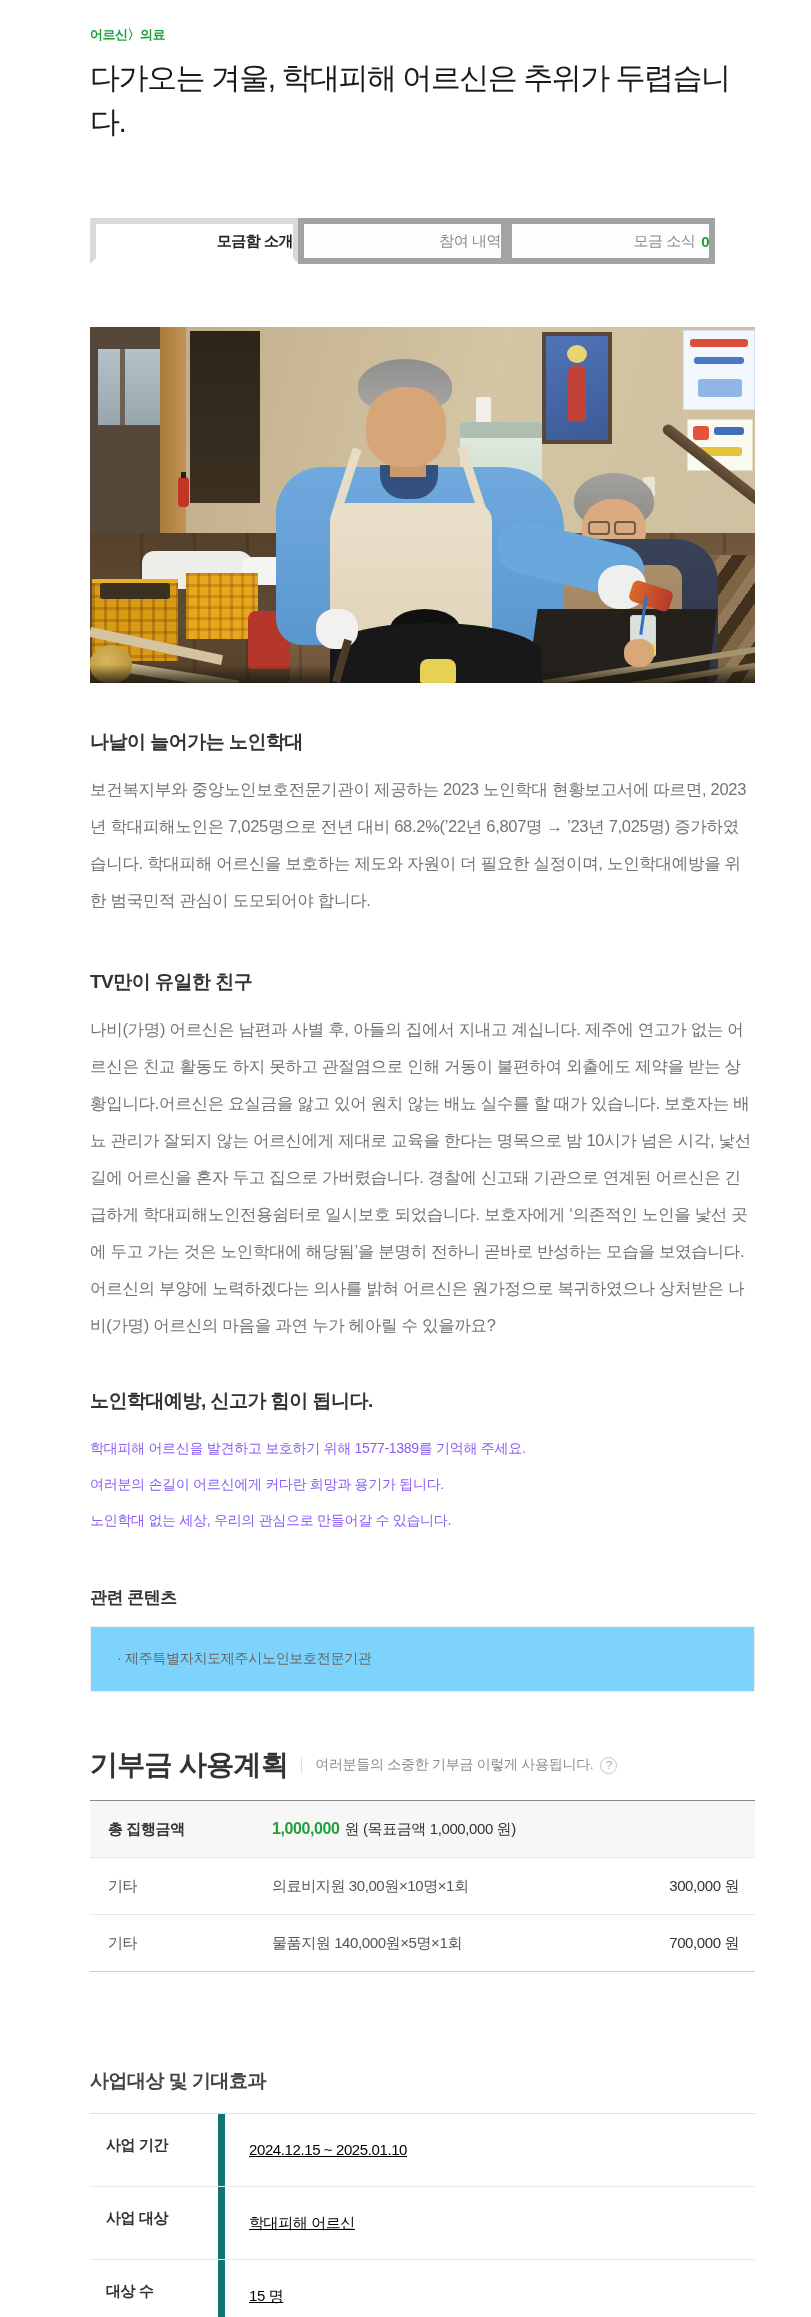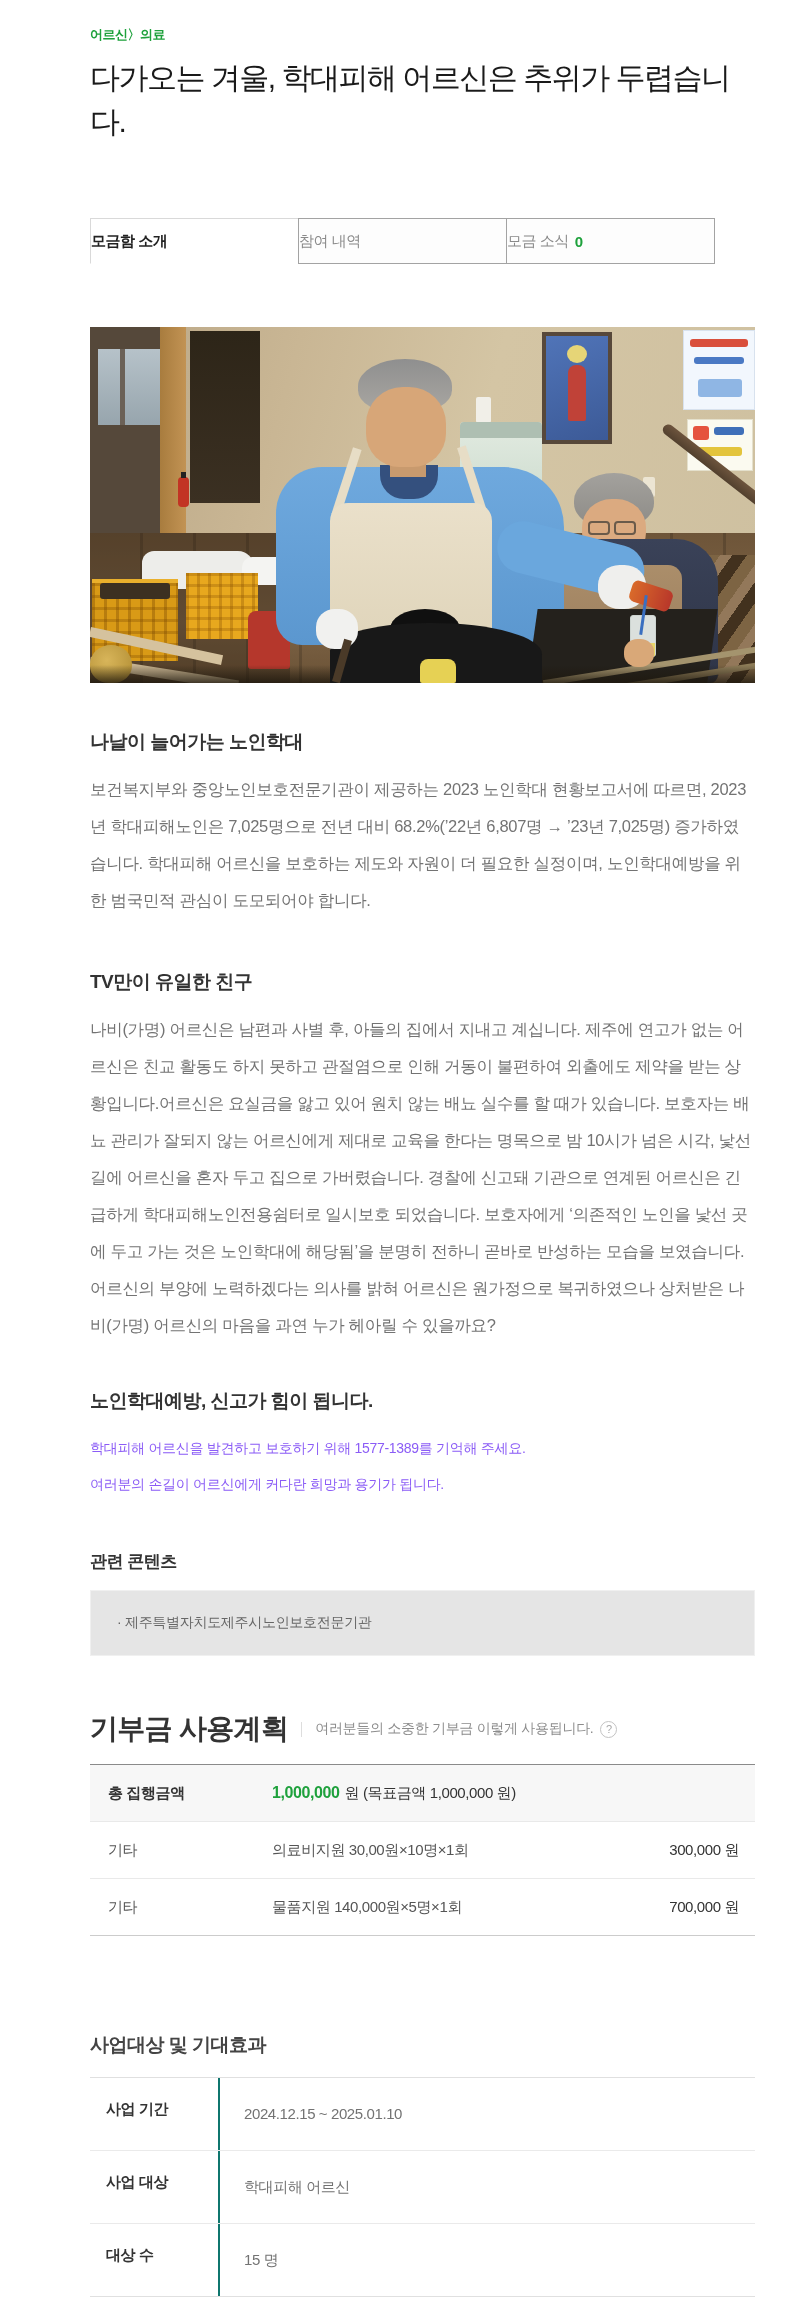--- a/index.html
+++ b/index.html
@@ -10,22 +10,22 @@
   }
   .container{margin-left:90px;width:665px;padding-top:26px;}
 
   
   .category{font-size:13px;font-weight:bold;color:#1ea13c;letter-spacing:-0.5px;}
   .title{margin-top:12px;font-size:30px;line-height:44px;font-weight:normal;color:#1a1a1a;letter-spacing:-1.5px;}
 
   
   .tabs{margin-top:74px;display:flex;}
   .tab{
-    box-sizing:border-box;width:209px;height:46px;display:flex;align-items:center;justify-content:flex-start;
-    font-size:15px;color:#8a8a8a;background:#fdfdfd;border:1px solid #a3a3a3;letter-spacing:-0.5px;cursor:pointer;
+    box-sizing:border-box;width:209px;height:46px;display:flex;align-items:center;justify-content:flex-end;
+    font-size:15px;color:#8a8a8a;background:#fdfdfd;border:6px solid #a3a3a3;letter-spacing:-0.5px;cursor:pointer;
   }
   .tab + .tab{margin-left:-1px;}
   .tab.active{background:#fff;border-color:#d9d9d9;border-bottom-color:#fff;color:#222;font-weight:bold;}
   .tab .count{color:#1ea13c;margin-left:6px;font-weight:bold;}
 
   
   .photo{
     position:relative;margin-top:63px;width:665px;height:356px;overflow:hidden;
     background:linear-gradient(105deg,#b9a686 0%,#c9b694 28%,#d4c5a4 55%,#cec0a0 100%);
   }
@@ -110,21 +110,21 @@
   .ph-cheese{left:330px;top:332px;width:36px;height:24px;background:#e6d154;border-radius:8px 8px 2px 2px;}
 
   
   .sec-h{margin-top:46px;font-size:19px;font-weight:bold;color:#333;letter-spacing:-0.5px;}
   .sec-p{margin-top:16px;font-size:16.5px;line-height:37px;color:#737373;letter-spacing:-0.3px;}
   .sec-line{font-size:14px;line-height:36px;color:#8b5cf6;letter-spacing:-0.3px;}
   .sec-lines{margin-top:16px;}
 
   
   .rel-h{margin-top:48px;font-size:17px;font-weight:bold;color:#333;letter-spacing:-0.5px;}
-  .rel-box{margin-top:16px;box-sizing:border-box;width:665px;height:66px;background:#e5e5e5;border:1px solid #f0f0f0;display:flex;align-items:center;padding-left:26px;}
+  .rel-box{margin-top:16px;box-sizing:border-box;width:665px;height:66px;background:#7dd3fc;border:1px solid #f0f0f0;display:flex;align-items:center;padding-left:26px;}
   .rel-item{font-size:14px;color:#666;cursor:pointer;letter-spacing:-0.3px;}
 
   
   .don-head{margin-top:54px;display:flex;align-items:center;}
   .don-title{font-size:28px;font-weight:bold;color:#333;letter-spacing:-0.7px;}
   .vbar{display:inline-block;width:1px;height:15px;background:#ddd;margin:0 13px;}
   .don-sub{font-size:14px;color:#8c8c8c;letter-spacing:-0.3px;}
   .help{display:inline-flex;align-items:center;justify-content:center;width:17px;height:17px;margin-left:7px;
     border:1px solid #c3c3c3;border-radius:50%;font-size:11px;color:#a8a8a8;cursor:pointer;box-sizing:border-box;}
   .t1{margin-top:16px;border-top:1px solid #8a8a8a;border-bottom:1px solid #ccc;}
@@ -137,21 +137,21 @@
   .t1-c3{width:140px;text-align:right;padding-right:16px;color:#333;letter-spacing:-0.4px;}
   .t1-total-amt{color:#1ea13c;font-weight:bold;font-size:16px;margin-right:5px;}
   .t1-total-rest{color:#333;}
 
   
   .proj-h{margin-top:96px;font-size:19px;color:#444;letter-spacing:-0.5px;}
   .t2{margin-top:18px;border-top:1px solid #e0e0e0;border-bottom:1px solid #e0e0e0;}
   .t2-row{display:flex;}
   .t2-row + .t2-row{border-top:1px solid #eaeaea;}
   .t2-label{width:128px;box-sizing:border-box;padding:22px 0 22px 16px;font-size:15px;font-weight:bold;color:#333;letter-spacing:-0.4px;}
-  .t2-value{flex:1;border-left:2px solid #0f766e;padding:22px 0 22px 24px;font-size:15px;color:#737373;letter-spacing:-0.4px;line-height:28px;}
+  .t2-value{flex:1;border-left:7px solid #0f766e;padding:22px 0 22px 24px;font-size:15px;color:#000000;letter-spacing:-0.4px;line-height:28px;text-decoration:underline;}
 </style>
 </head>
 <body>
 
 <div class="container">
 
   <div class="category">어르신〉의료</div>
   <h1 class="title" style="margin:12px 0 0 0;">다가오는 겨울, 학대피해 어르신은 추위가 두렵습니다.</h1>
 
   <div class="tabs">
@@ -241,20 +241,21 @@
   <h2 class="sec-h">나날이 늘어가는 노인학대</h2>
   <p class="sec-p" style="margin:16px 0 0 0;">보건복지부와 중앙노인보호전문기관이 제공하는 2023 노인학대 현황보고서에 따르면, 2023년 학대피해노인은 7,025명으로 전년 대비 68.2%(’22년 6,807명 → ’23년 7,025명) 증가하였습니다. 학대피해 어르신을 보호하는 제도와 자원이 더 필요한 실정이며, 노인학대예방을 위한 범국민적 관심이 도모되어야 합니다.</p>
 
   <h2 class="sec-h" style="margin-top:50px;">TV만이 유일한 친구</h2>
   <p class="sec-p" style="margin:16px 0 0 0;">나비(가명) 어르신은 남편과 사별 후, 아들의 집에서 지내고 계십니다. 제주에 연고가 없는 어르신은 친교 활동도 하지 못하고 관절염으로 인해 거동이 불편하여 외출에도 제약을 받는 상황입니다.어르신은 요실금을 앓고 있어 원치 않는 배뇨 실수를 할 때가 있습니다. 보호자는 배뇨 관리가 잘되지 않는 어르신에게 제대로 교육을 한다는 명목으로 밤 10시가 넘은 시각, 낯선 길에 어르신을 혼자 두고 집으로 가버렸습니다. 경찰에 신고돼 기관으로 연계된 어르신은 긴급하게 학대피해노인전용쉼터로 일시보호 되었습니다. 보호자에게 ‘의존적인 노인을 낯선 곳에 두고 가는 것은 노인학대에 해당됨’을 분명히 전하니 곧바로 반성하는 모습을 보였습니다. 어르신의 부양에 노력하겠다는 의사를 밝혀 어르신은 원가정으로 복귀하였으나 상처받은 나비(가명) 어르신의 마음을 과연 누가 헤아릴 수 있을까요?</p>
 
   <h2 class="sec-h" style="margin-top:44px;">노인학대예방, 신고가 힘이 됩니다.</h2>
   <div class="sec-lines">
     <div class="sec-line">학대피해 어르신을 발견하고 보호하기 위해 1577-1389를 기억해 주세요.</div>
     <div class="sec-line">여러분의 손길이 어르신에게 커다란 희망과 용기가 됩니다.</div>
+    <div class="sec-line">노인학대 없는 세상, 우리의 관심으로 만들어갈 수 있습니다.</div>
   </div>
 
   <h3 class="rel-h">관련 콘텐츠</h3>
   <div class="rel-box">
     <span class="rel-item">· 제주특별자치도제주시노인보호전문기관</span>
   </div>
 
   <div class="don-head">
     <span class="don-title">기부금 사용계획</span>
     <span class="vbar"></span>

